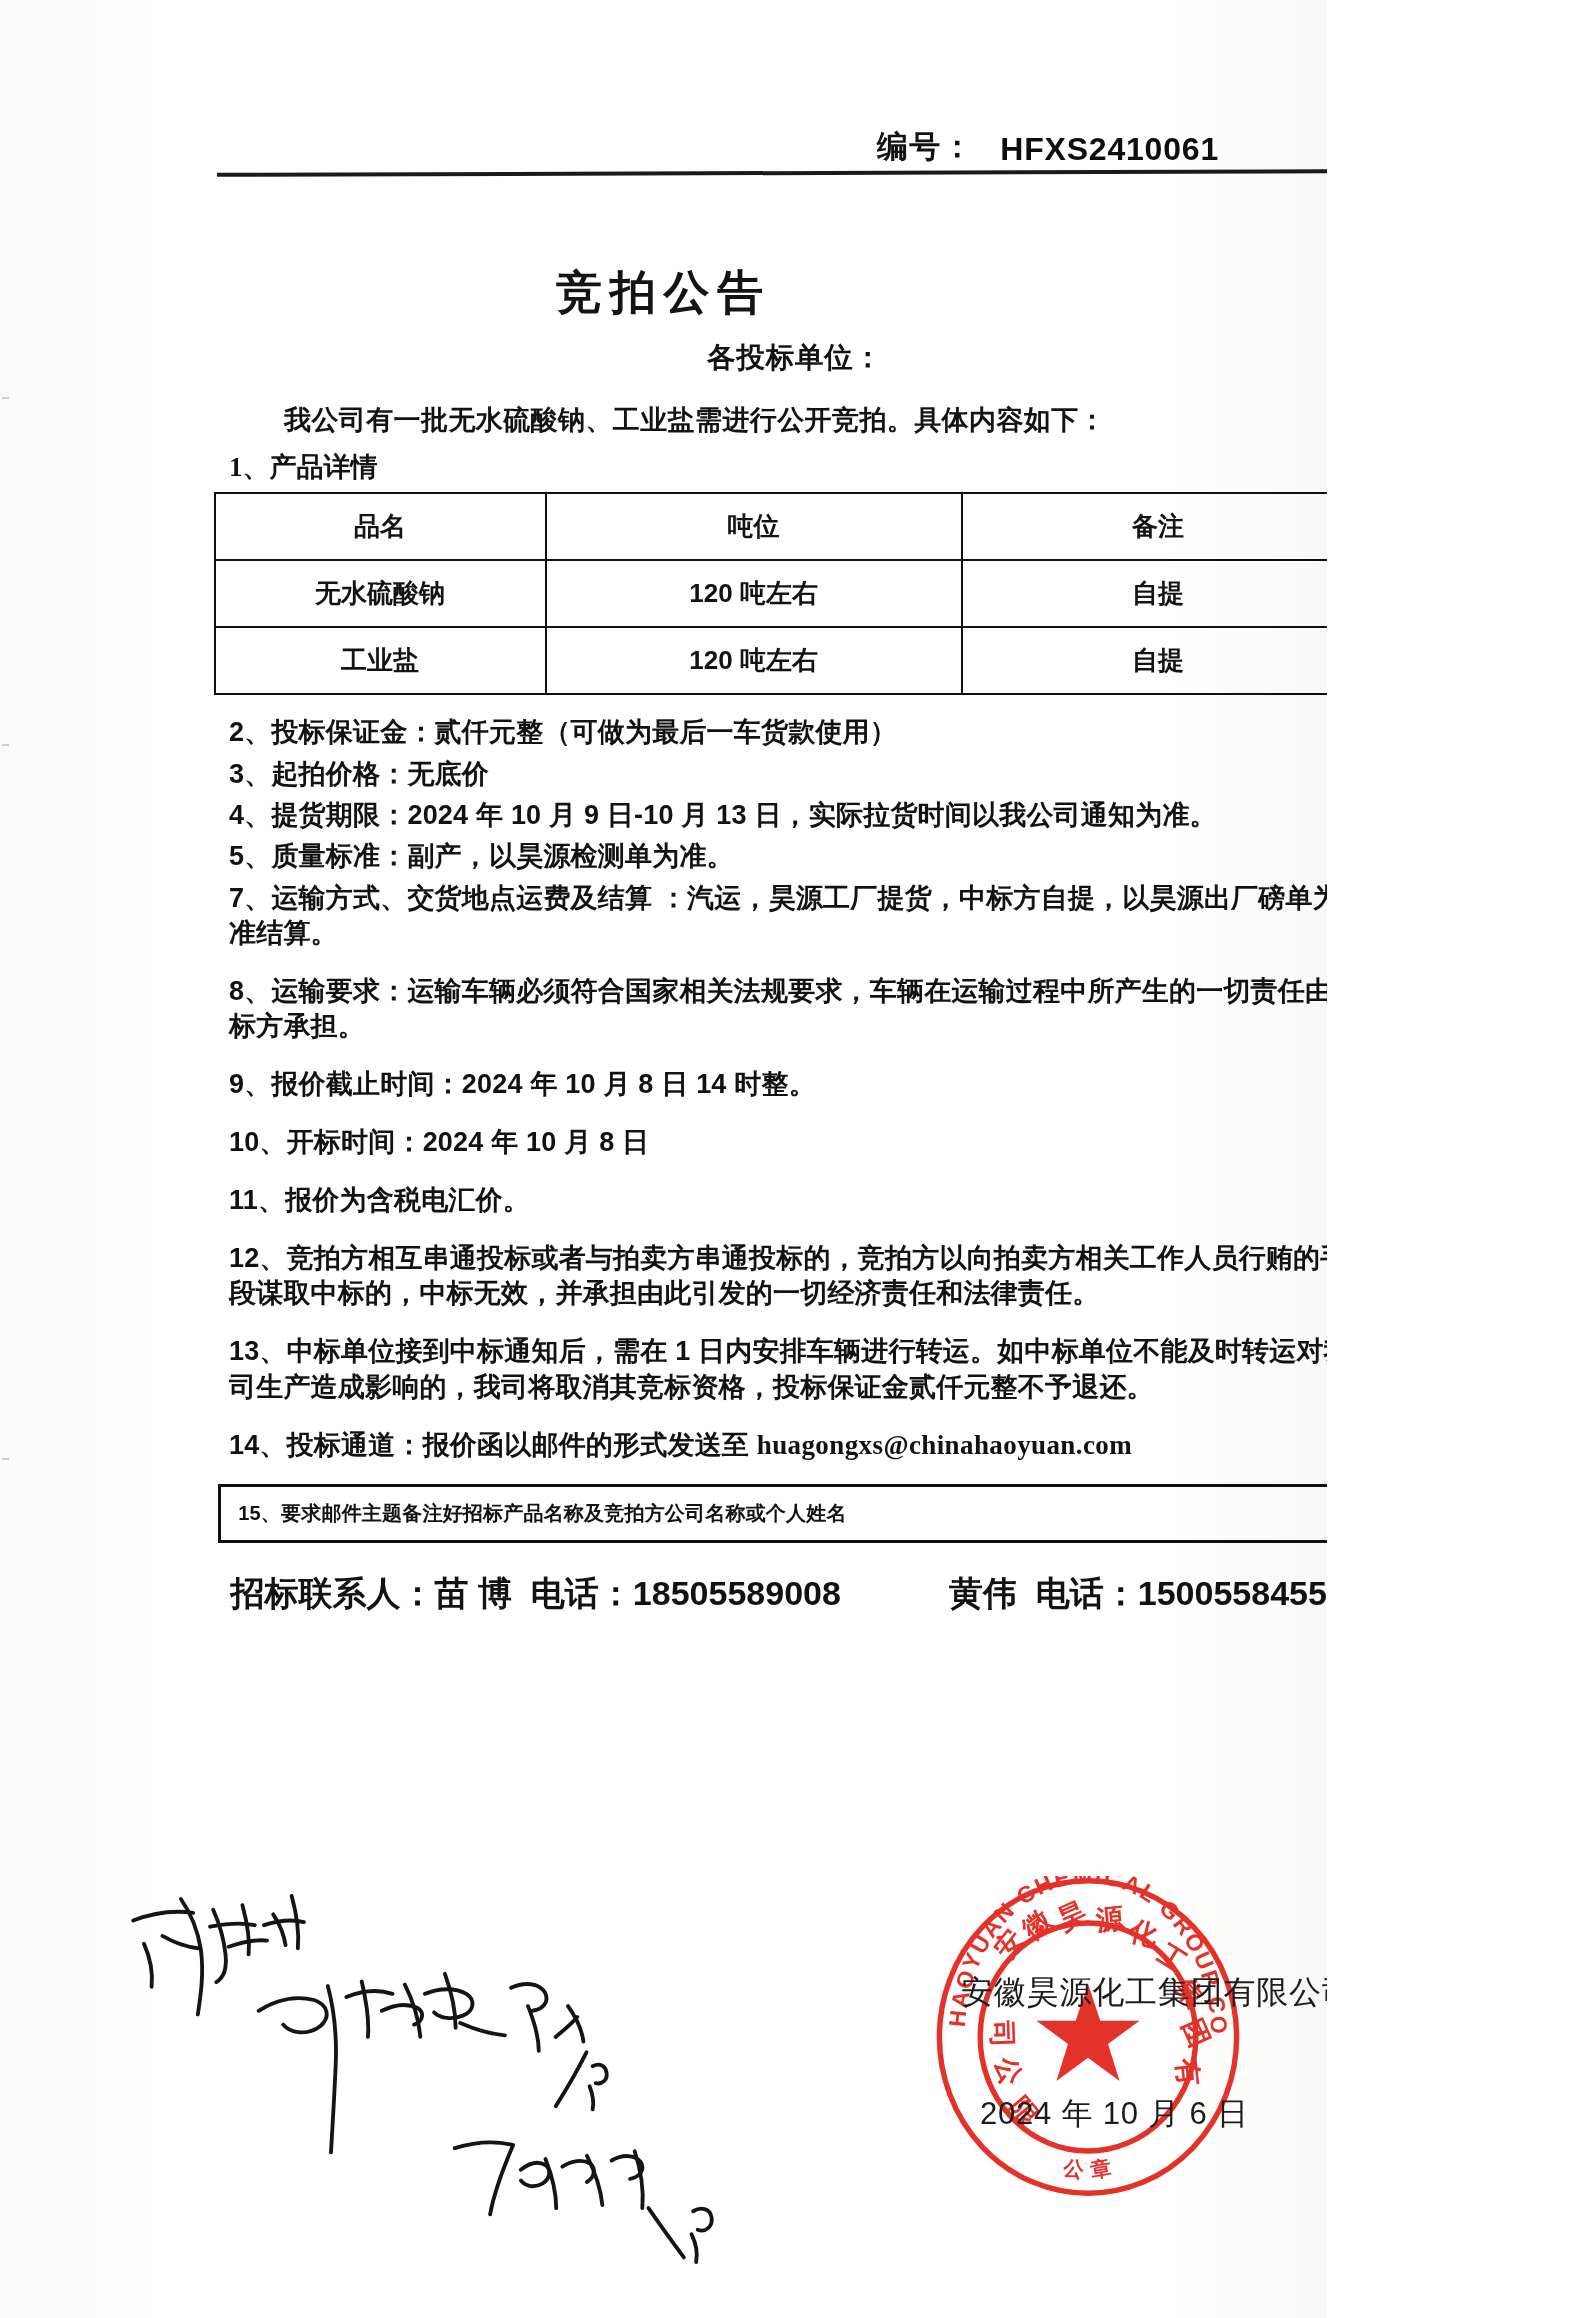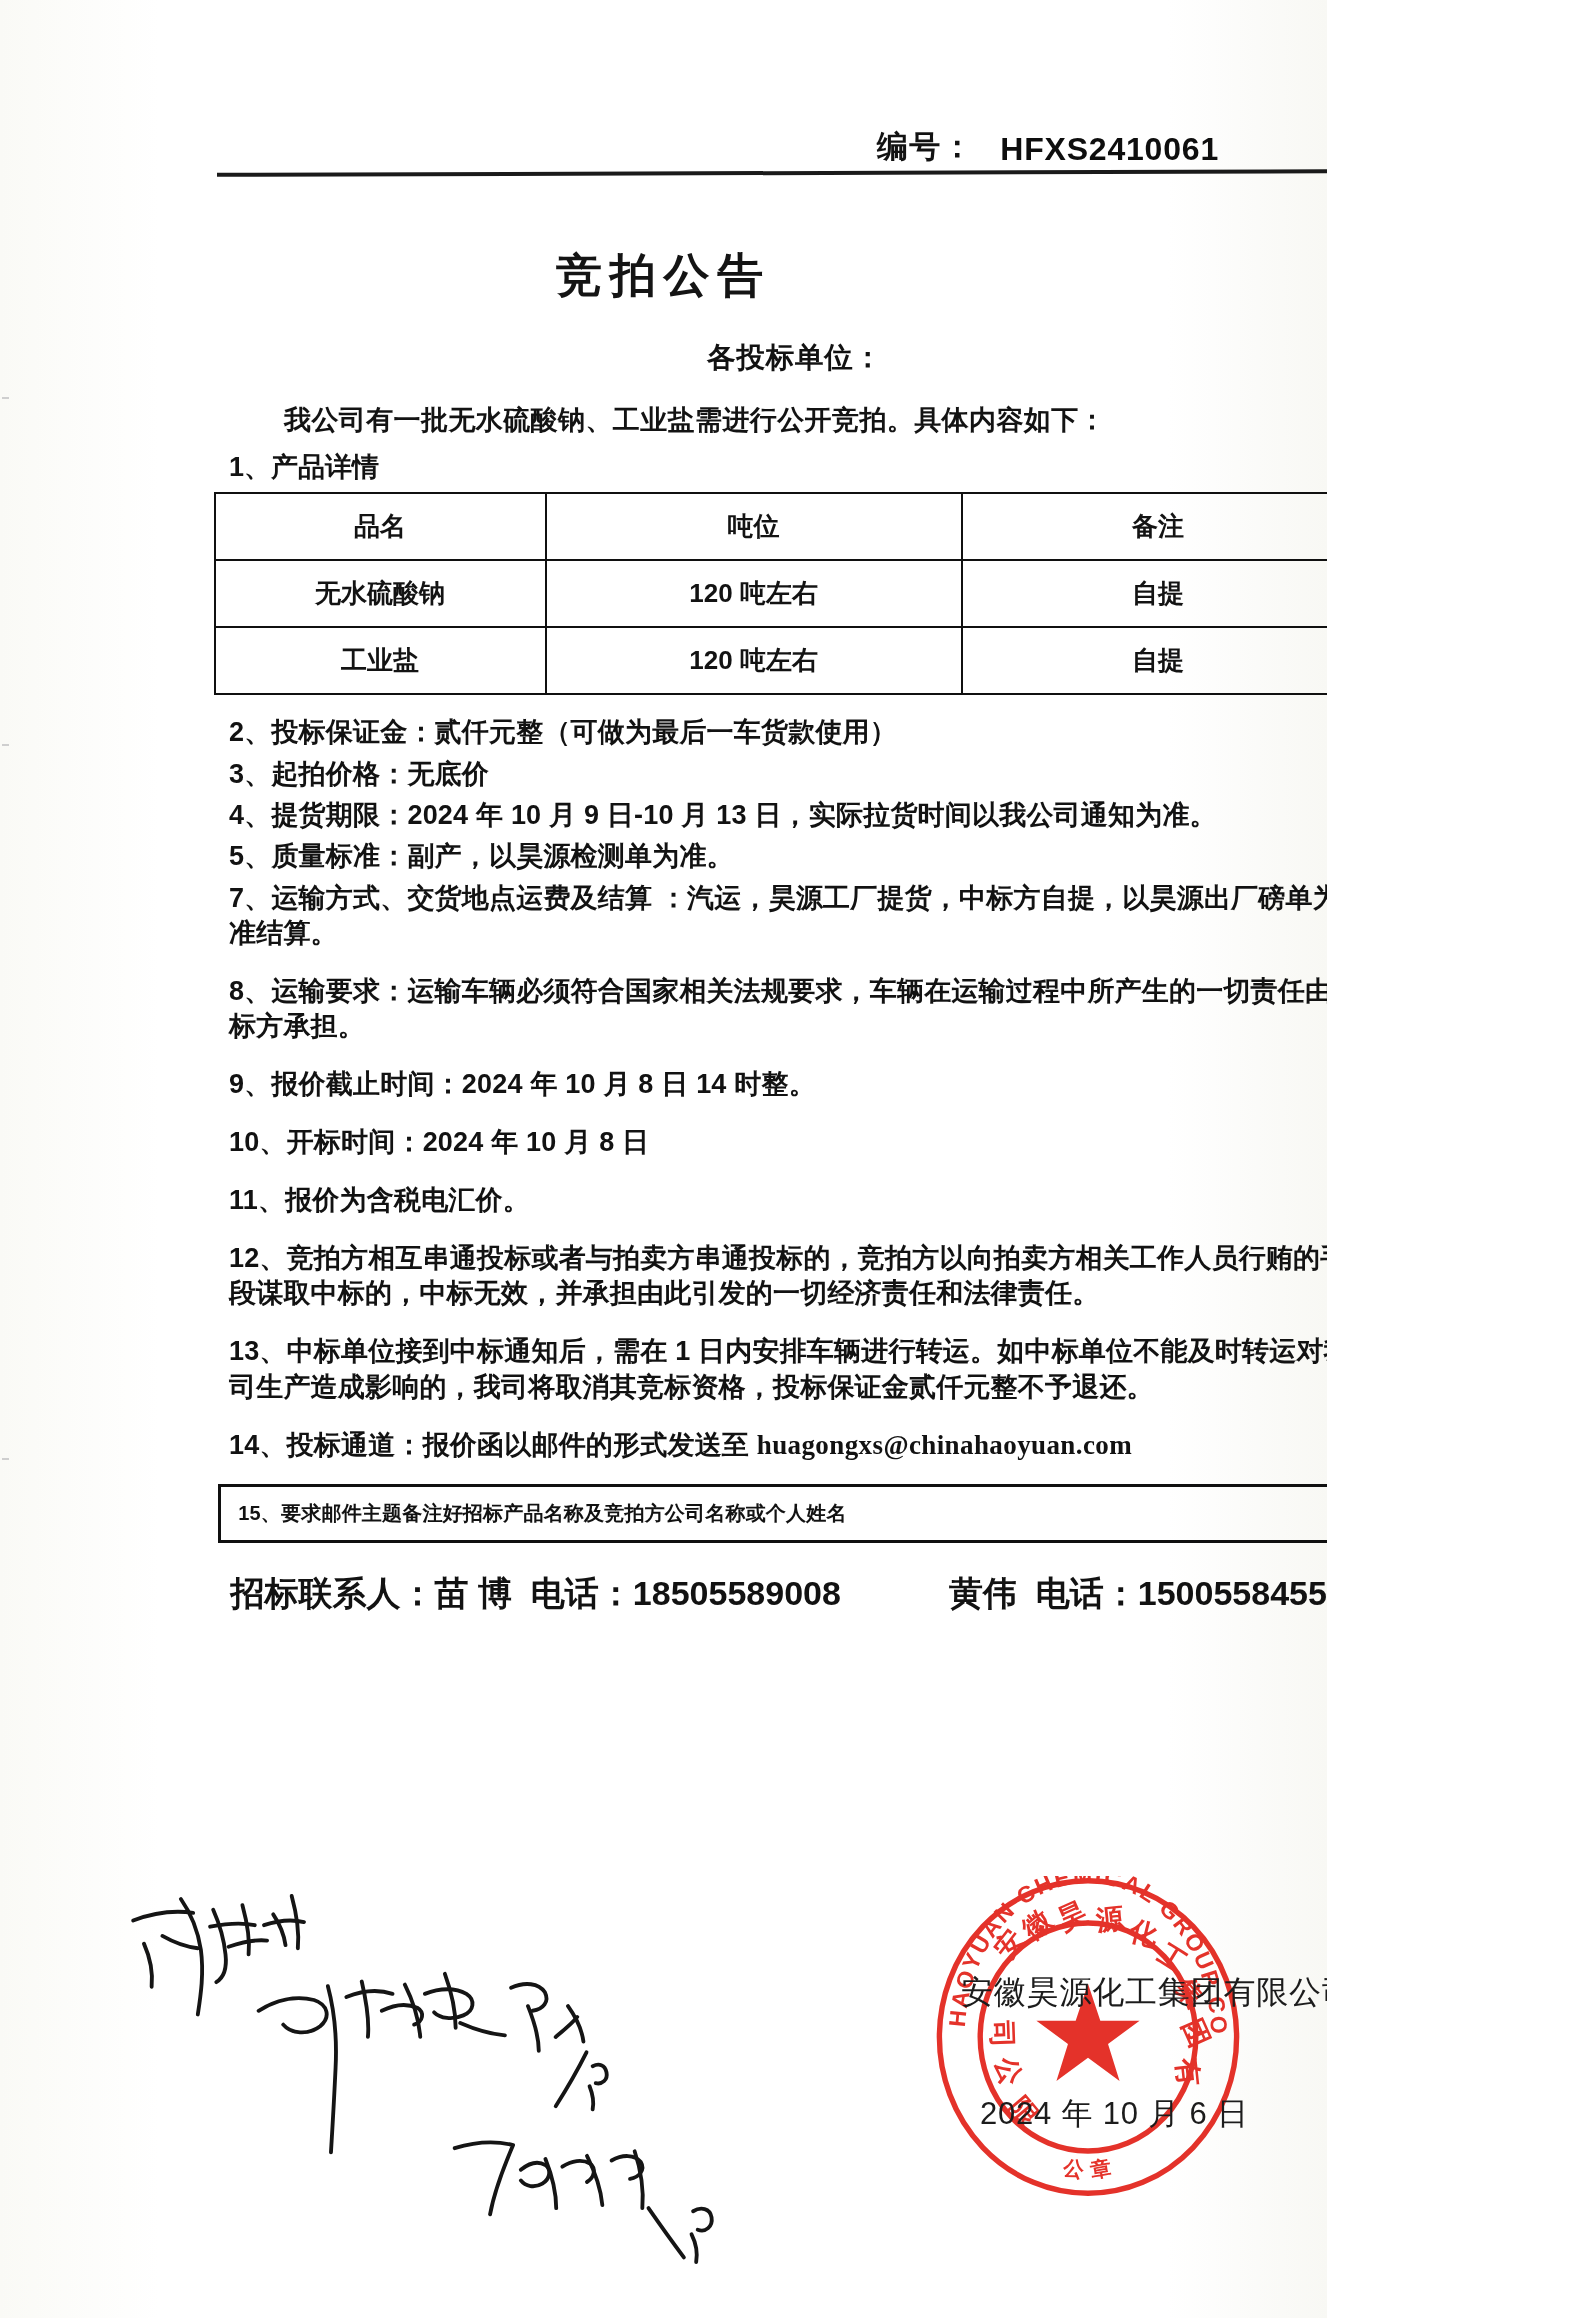--- a/index.html
+++ b/index.html
@@ -58,21 +58,21 @@
     left: 217px;
     width: 1170px;
     height: 3.9px;
     background: #1a1a1a;
     transform: rotate(-0.18deg);
   }
 
   
   #doc-title {
     position: absolute;
-    top: 245px;
+    top: 262px;
     left: 0;
     width: 100%;
     text-align: center;
     font-family: "Liberation Sans", sans-serif;
     font-weight: 700;
     font-size: 46px;
     letter-spacing: 7.7px;
     color: #141414;
   }
 
@@ -95,21 +95,21 @@
   .lead {
     font-family: "Liberation Sans", sans-serif;
     font-weight: 700;
     font-size: 27px;
     letter-spacing: 0.4px;
     color: #131313;
     text-indent: 55px;
     margin-bottom: 10.8px;
   }
   .section-head {
-    font-family: Liberation Sans, sans-serif;
+    font-family: Liberation Serif, serif;
     font-weight: 700;
     font-size: 27px;
     color: #131313;
     margin-bottom: 7.7px;
   }
 
   
   #product-table {
     border-collapse: collapse;
     width: 1140px;

